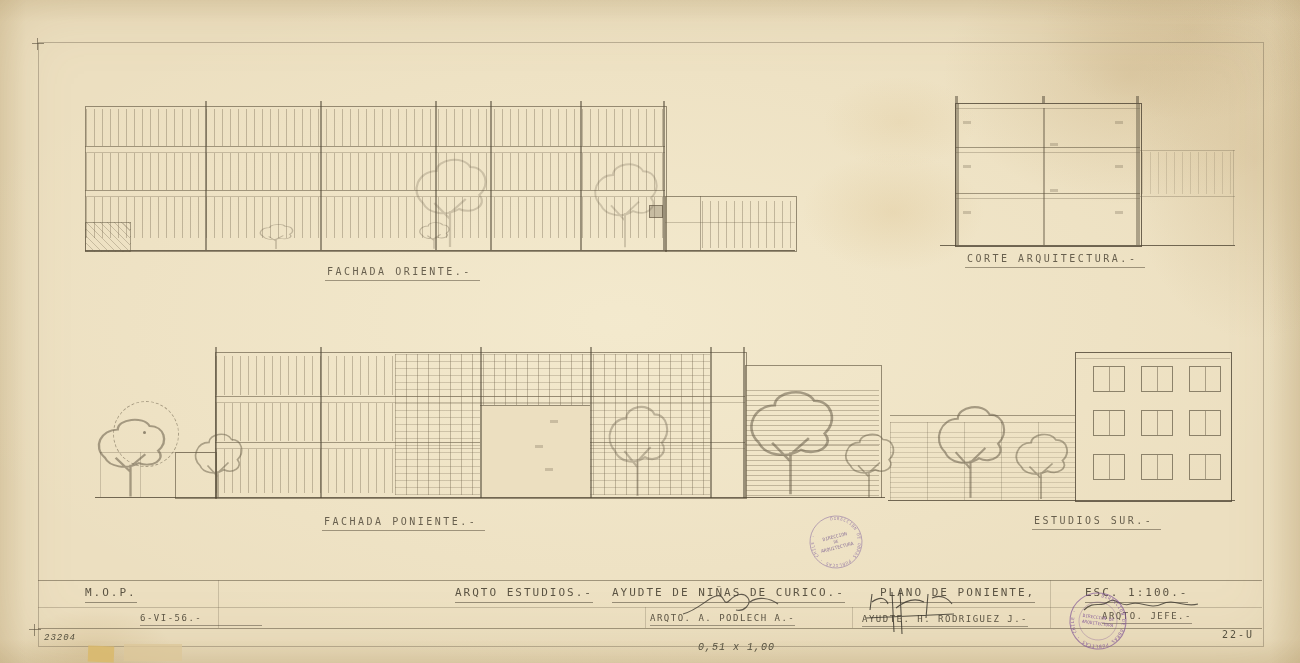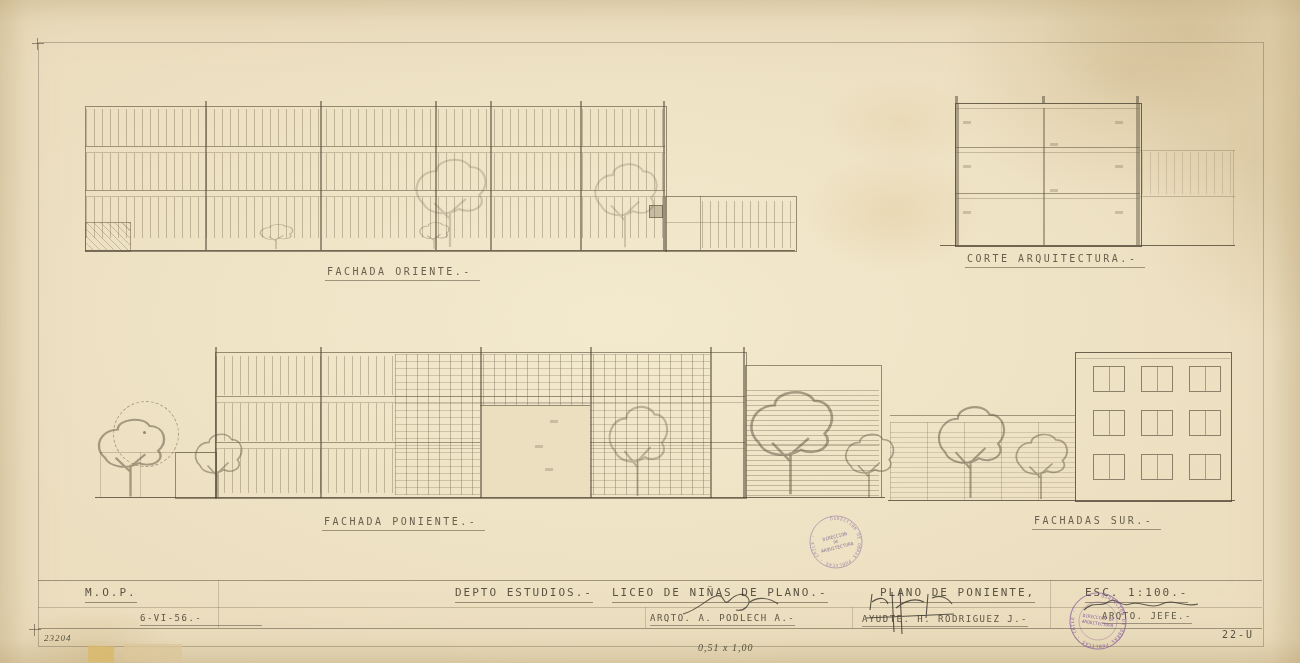--- a/index.html
+++ b/index.html
@@ -42,21 +42,21 @@
   .window{position:absolute;border:1px solid rgba(88,78,58,.65);}
   .window::after{content:"";position:absolute;left:50%;top:0;bottom:0;border-left:1px solid rgba(88,78,58,.45);}
   .dash-circle{position:absolute;border:1px dashed rgba(96,85,64,.5);border-radius:50%;}
   .dot{position:absolute;width:3px;height:3px;border-radius:50%;background:rgba(84,74,56,.6);}
   .label{position:absolute;font-size:10px;letter-spacing:2.5px;color:#564e3e;
       border-bottom:1px solid rgba(86,76,58,.6);padding:0 8px 3px 2px;white-space:nowrap;opacity:.88;}
   .tb1{position:absolute;top:586px;font-size:11px;letter-spacing:2px;color:#4c4536;
       border-bottom:1px solid rgba(76,69,54,.6);padding-bottom:3px;white-space:nowrap;opacity:.9;}
   .tb2{position:absolute;font-size:9px;letter-spacing:1.5px;color:#4c4536;
       border-bottom:1px solid rgba(76,69,54,.55);padding-bottom:2px;white-space:nowrap;opacity:.9;}
-  .hand{position:absolute;font-family:Liberation Serif, serif;font-style:italic;color:#55503f;white-space:nowrap;}
+  .hand{position:absolute;font-family:Liberation Mono, monospace;font-style:italic;color:#55503f;white-space:nowrap;}
   .tree{position:absolute;}
   .sig{position:absolute;}
   .stamp{position:absolute;opacity:.82;}
   .tape{position:absolute;}
   .cross{position:absolute;width:12px;height:12px;}
   .cross::before{content:"";position:absolute;left:0;right:0;top:5px;border-top:1px solid rgba(86,76,58,.6);}
   .cross::after{content:"";position:absolute;top:0;bottom:0;left:5px;border-left:1px solid rgba(86,76,58,.6);}
 </style>
 </head>
 <body>
@@ -206,21 +206,21 @@
     <div class="window" style="left:253px;top:104px;width:30px;height:24px;"></div>
     <div class="window" style="left:301px;top:104px;width:30px;height:24px;"></div>
     <div class="h strong" style="left:0;top:150px;width:347px;"></div>
   </div>
   <svg class="tree" style="left:928px;top:398px;width:85px;height:104px;" viewBox="0 0 40 50" preserveAspectRatio="none">
       <path d="M20,48 L20,30 M20,34 L13,26 M20,31 L27,24 M8,26 C2,20 6,10 14,10 C14,4 26,2 29,8 C36,8 38,17 33,22 C37,27 30,32 24,29 C18,33 10,31 8,26 Z" fill="none" stroke="rgba(104,93,72,.55)" stroke-width="1"></path>
     </svg>
   <svg class="tree" style="left:1008px;top:428px;width:66px;height:74px;" viewBox="0 0 40 50" preserveAspectRatio="none">
       <path d="M20,48 L20,30 M20,34 L13,26 M20,31 L27,24 M8,26 C2,20 6,10 14,10 C14,4 26,2 29,8 C36,8 38,17 33,22 C37,27 30,32 24,29 C18,33 10,31 8,26 Z" fill="none" stroke="rgba(104,93,72,.5)" stroke-width="1.1"></path>
     </svg>
-  <div class="label" style="left:1032px;top:515px;">FACHADAS SUR.-</div>
+  <div class="label" style="left:1032px;top:515px;">ESTUDIOS SUR.-</div>
 
   <div class="stamp" style="left:804px;top:512px;width:64px;height:60px;transform:rotate(-14deg);">
     <svg width="64" height="60" viewBox="0 0 64 60">
       <defs>
           <path id="rc1" d="M32,8 a22,22 0 1,1 -0.05,0"></path>
         </defs>
       <circle cx="32" cy="30" r="26" fill="none" stroke="#8b6da2" stroke-width="0.9" opacity=".7"></circle>
       <text font-size="4.2" fill="#8b6da2" letter-spacing="0.6"><textPath href="#rc1">DIRECCION DE OBRAS PUBLICAS · CHILE ·</textPath></text>
       <text x="32" y="26" text-anchor="middle" font-size="4.6" fill="#7a5e91">DIRECCION</text>
       <text x="32" y="31" text-anchor="middle" font-size="4" fill="#7a5e91">DE</text>
@@ -230,22 +230,22 @@
 
   <div class="h" style="left:38px;top:580px;width:1224px;"></div>
   <div class="h faint" style="left:38px;top:607px;width:1224px;"></div>
   <div class="h" style="left:38px;top:628px;width:1224px;"></div>
   <div class="v faint" style="left:218px;top:580px;height:48px;"></div>
   <div class="v faint" style="left:645px;top:607px;height:21px;"></div>
   <div class="v faint" style="left:852px;top:607px;height:21px;"></div>
   <div class="v faint" style="left:1050px;top:580px;height:48px;"></div>
 
   <div class="tb1" style="left:85px;">M.O.P.</div>
-  <div class="tb1" style="left:455px;">DEPTO ESTUDIOS.-</div>
-  <div class="tb1" style="left:612px;">LICEO DE NIÑAS DE PLANO.-</div>
+  <div class="tb1" style="left:455px;">ARQTO ESTUDIOS.-</div>
+  <div class="tb1" style="left:612px;">AYUDTE DE NIÑAS DE CURICO.-</div>
   <div class="tb1" style="left:880px;">PLANO DE PONIENTE,</div>
   <div class="tb1" style="left:1085px;">ESC. 1:100.-</div>
 
   <div class="tb2" style="left:140px;top:613px;padding-right:60px;">6-VI-56.-</div>
   <div class="tb2" style="left:650px;top:613px;">ARQTO. A. PODLECH A.-</div>
   <div class="tb2" style="left:862px;top:614px;">AYUDTE. H. RODRIGUEZ J.-</div>
   <div class="tb2" style="left:1102px;top:611px;">ARQTO. JEFE.-</div>
 
   <svg class="sig" style="left:678px;top:590px;width:105px;height:30px;" viewBox="0 0 105 30">
     <path d="M5,24 C20,20 30,8 38,6 C48,3 44,18 52,10 C58,4 66,2 70,8 C74,14 66,22 58,20 M72,12 C80,6 92,8 100,14" fill="none" stroke="#3d382f" stroke-width="1.1" opacity=".8"></path>

